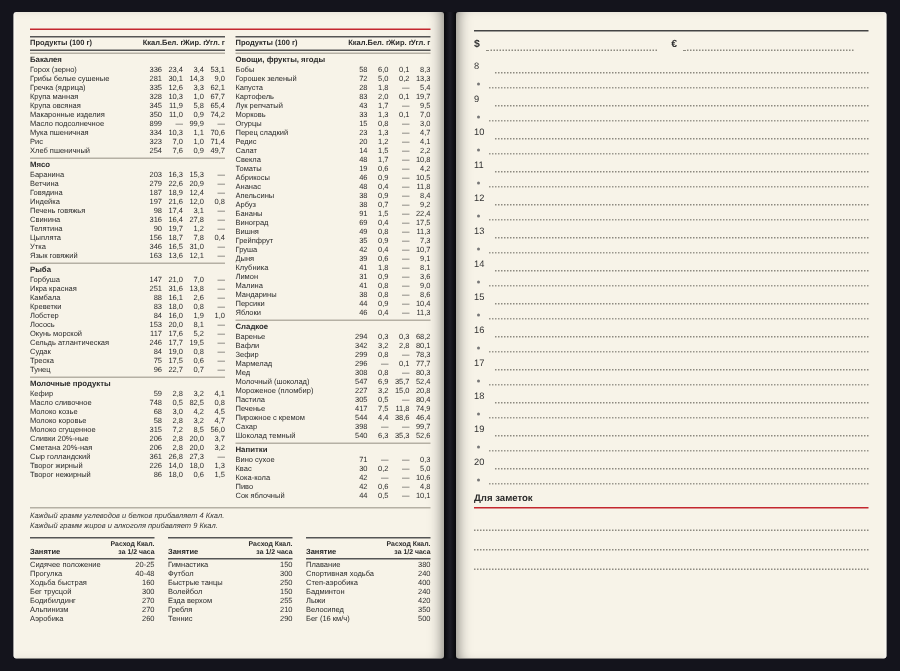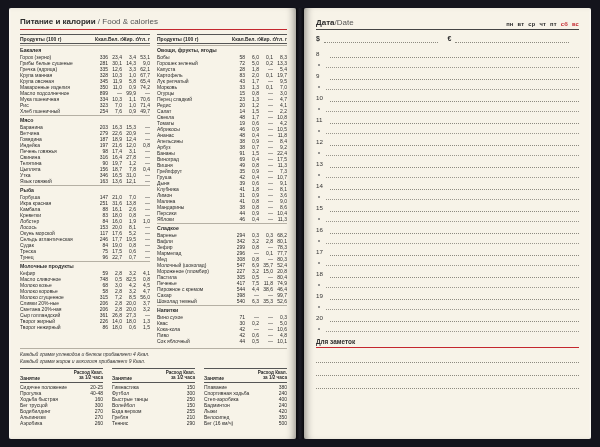--- a/index.html
+++ b/index.html
@@ -55,23 +55,20 @@
   .notes-rule{border-bottom:1.5px solid #c4272e;margin:1px 0 2px 0;}
   .note-line{border-bottom:1px dotted #8d8a80;height:12px;}
   .gutter{position:absolute;top:8px;left:296px;width:8px;height:431px;
           background:linear-gradient(90deg,rgba(0,0,0,.55),rgba(30,30,40,.9),rgba(0,0,0,.55));}
 </style>
 </head>
 <body>
 
 <div class="page left">
   <div class="lp-inner">
-    <div class="lp-title">
-      <b>Питание и калории</b><span class="suffix"> / Food &amp; calories</span>
-    </div>
     <div class="red-rule"></div>
     <div class="food-cols">
       <div class="food-col">
           <div class="trow thead">
             <span class="c-name">Продукты (100 г)</span>
             <span class="c-num">Ккал.</span>
             <span class="c-num">Бел. г</span>
             <span class="c-num">Жир. г</span>
             <span class="c-num">Угл. г</span>
           </div>
@@ -812,26 +809,20 @@
           </div>
         </div>
     </div>
   </div>
 </div>
 
 <div class="gutter"></div>
 
 <div class="page right">
   <div class="rp-inner">
-    <div class="rp-head">
-      <div class="date-label">
-        <b>Дата</b><span class="suffix">/Date</span>
-      </div>
-      <div class="weekdays"><span class="wd">пн</span><span class="wd">вт</span><span class="wd">ср</span><span class="wd">чт</span><span class="wd">пт</span><span class="wd red">сб</span><span class="wd red">вс</span></div>
-    </div>
     <div class="head-rule"></div>
     <div class="currency-row">
       <span class="cur">$</span>
       <span class="dots"></span>
       <span class="cur">€</span>
       <span class="dots"></span>
     </div>
     <div>
         <div class="hour-block">
           <div class="hline">

